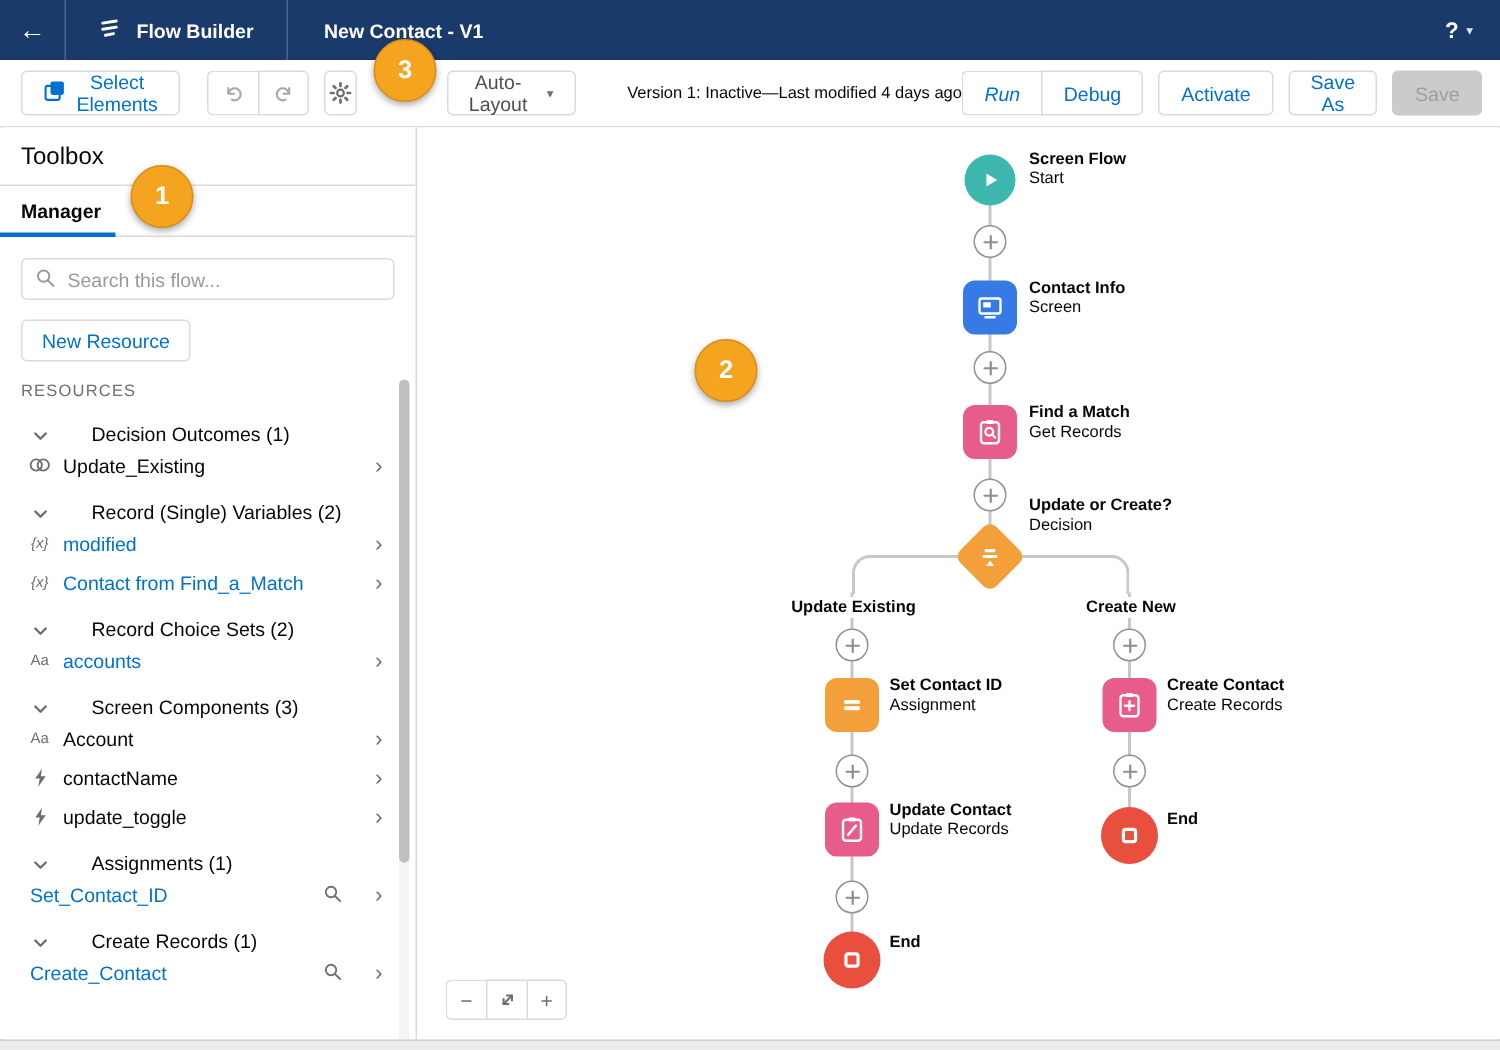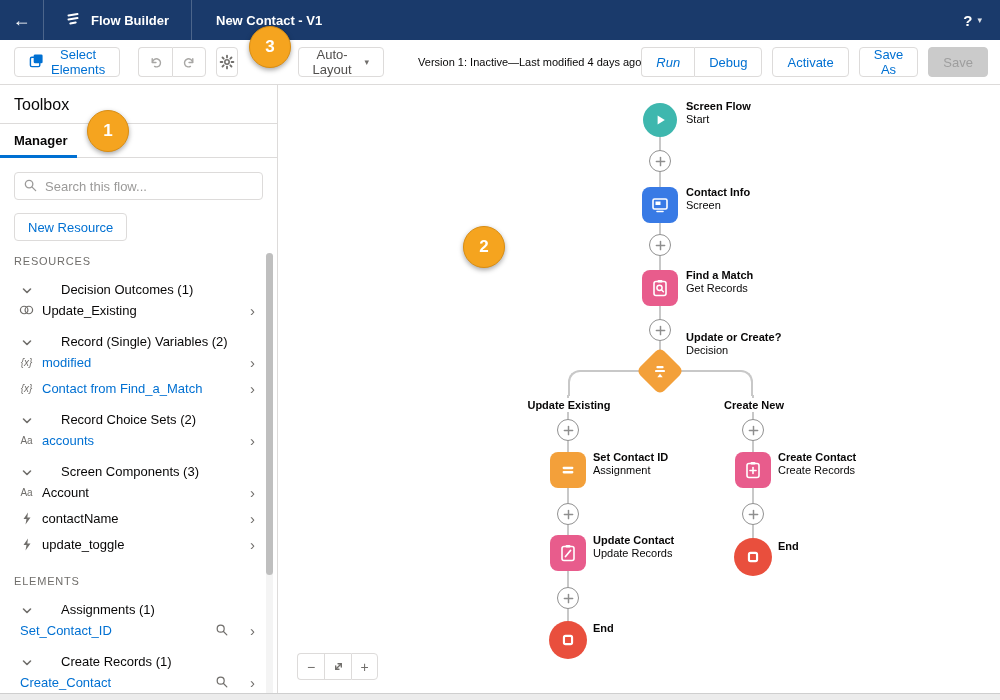--- a/index.html
+++ b/index.html
@@ -251,21 +251,20 @@
     <div class="irow">
       <span class="iicon">
         <svg width="10" height="13" viewBox="0 0 10 13">
             <path d="M6 0.5 L1.5 7 L4.5 7 L3.5 12.5 L8.5 5.5 L5.3 5.5 Z" fill="#706e6b"></path>
           </svg>
       </span>
       <span class="ilabel">update_toggle</span>
       <span class="rchev">›</span>
     </div>
 
-    <div class="sechead" style="margin-top:18px">ELEMENTS</div>
 
     <div class="grow">
       <svg width="12" height="12" viewBox="0 0 12 12">
           <path d="M2.5 4 L6 7.5 L9.5 4" fill="none" stroke="#706e6b" stroke-width="1.6" stroke-linecap="round" stroke-linejoin="round"></path>
         </svg>
       <span class="glabel">Assignments (1)</span>
     </div>
     <div class="irow noicon">
       <span class="ilabel link">Set_Contact_ID</span>
       <span class="rmag">

